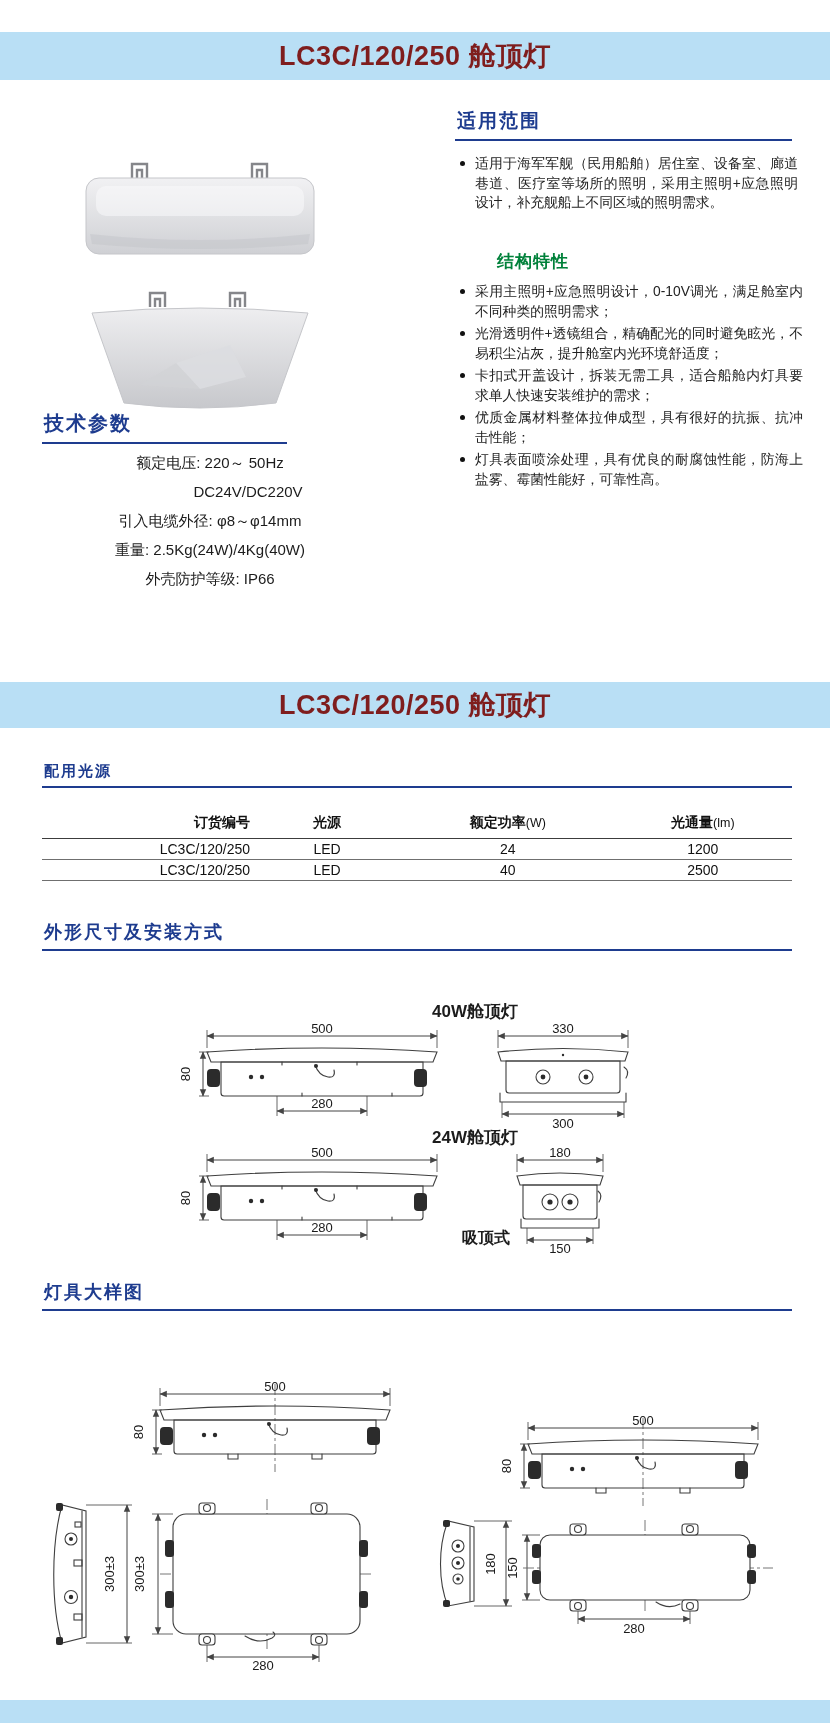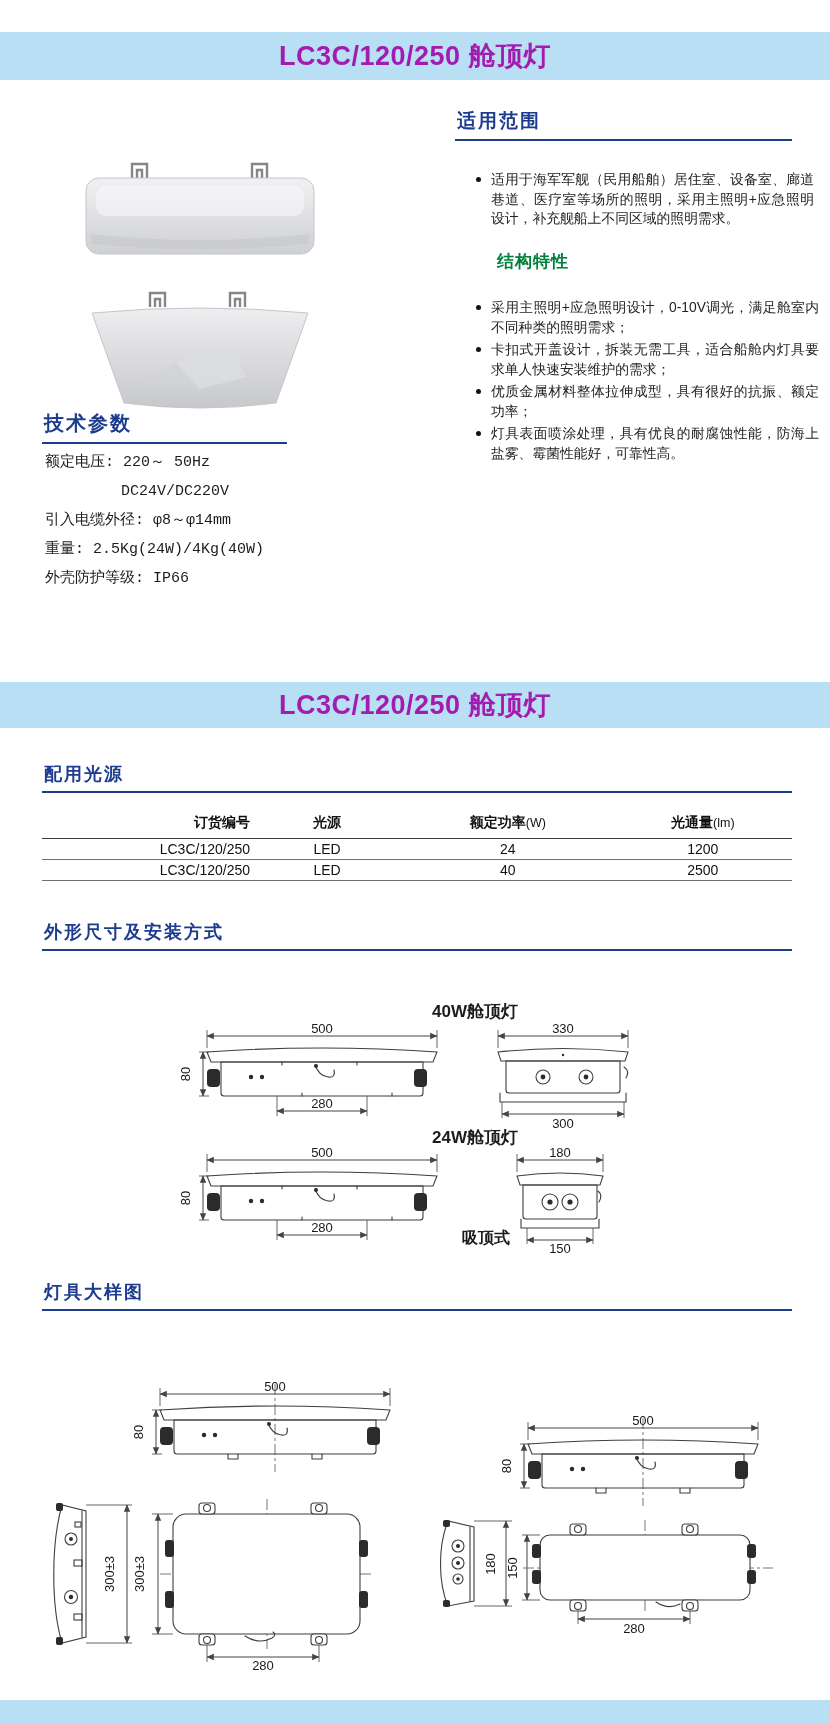--- a/index.html
+++ b/index.html
@@ -3,32 +3,32 @@
 <meta charset="utf-8">
 <style>
   html,body{margin:0;padding:0;background:#fff;}
   body{font-family:"Liberation Sans","DejaVu Sans",sans-serif;}
   .page{position:relative;width:830px;height:1723px;background:#fff;overflow:hidden;}
 
   .bar{position:absolute;left:0;width:830px;background:#b9dff5;}
   .bar.t1{top:32px;height:48px;}
   .bar.t2{top:682px;height:46px;}
   .bar.t3{top:1700px;height:23px;}
-  .bar .bt{display:block;text-align:center;font-weight:bold;color:#a21caf;font-size:27px;line-height:48px;letter-spacing:.5px;}
+  .bar .bt{display:block;text-align:center;font-weight:bold;color:#7f1d1d;font-size:27px;line-height:48px;letter-spacing:.5px;}
   .bar.t2 .bt{line-height:46px;}
 
   .shead{position:absolute;font-weight:bold;color:#1e3c8f;border-bottom:2.5px solid #1e3c8f;padding:0 0 5px 2px;font-size:19px;letter-spacing:2px;}
   .ghead{position:absolute;font-weight:bold;color:#00813a;font-size:17px;letter-spacing:1px;}
 
-  .blist{list-style:none;margin:16px;padding:0;position:absolute;}
+  .blist{list-style:none;margin:0;padding:0;position:absolute;}
   .blist li{position:relative;padding-left:17px;margin-bottom:3px;font-size:13.8px;line-height:19.5px;color:#222;text-align:justify;}
   .blist li::before{content:"";position:absolute;left:2px;top:7px;width:5px;height:5px;border-radius:50%;background:#111;}
 
   .tp{position:absolute;left:45px;top:448px;width:330px;}
-  .tp-line{font-family:Liberation Mono, monospace;font-size:15px;line-height:29px;color:#1c1c1c;white-space:pre;}
+  .tp-line{font-family:Liberation Sans, sans-serif;font-size:15px;line-height:29px;color:#1c1c1c;white-space:pre;text-align:center;}
   .tp-line.indent{padding-left:76px;}
 
   table.ls{position:absolute;left:42px;top:810px;width:750px;border-collapse:collapse;font-size:14px;color:#111;}
   table.ls th{font-weight:bold;border-bottom:1.5px solid #3c3c3c;padding:4px 2px 6px;text-align:center;}
   table.ls td{border-bottom:1px solid #6f6f6f;padding:2px 2px;text-align:center;}
   table.ls th:first-child,table.ls td:first-child{text-align:right;padding-left:28px;width:28%;}
   table.ls th:nth-child(2),table.ls td:nth-child(2){width:20%;}
   table.ls .unit{font-weight:normal;font-size:12.5px;}
 
   .dlabel{position:absolute;font-size:17px;font-weight:600;color:#1c1c1c;text-align:center;}
@@ -90,41 +90,42 @@
   </div>
   <ul class="blist" style="left:458px;top:154px;width:340px;">
     <li>适用于海军军舰（民用船舶）居住室、设备室、廊道巷道、医疗室等场所的照明，采用主照明+应急照明设计，补充舰船上不同区域的照明需求。</li>
   </ul>
 
   <div class="ghead" style="left:497px;top:250px;">
     <span>结构特性</span>
   </div>
   <ul class="blist" style="left:458px;top:282px;width:345px;">
     <li>采用主照明+应急照明设计，0-10V调光，满足舱室内不同种类的照明需求；</li>
+    <li>光滑透明件+透镜组合，精确配光的同时避免眩光，不易积尘沾灰，提升舱室内光环境舒适度；</li>
     <li>卡扣式开盖设计，拆装无需工具，适合船舱内灯具要求单人快速安装维护的需求；</li>
-    <li>优质金属材料整体拉伸成型，具有很好的抗振、额定功率；</li>
+    <li>优质金属材料整体拉伸成型，具有很好的抗振、抗冲击性能；</li>
     <li>灯具表面喷涂处理，具有优良的耐腐蚀性能，防海上盐雾、霉菌性能好，可靠性高。</li>
   </ul>
 
   <div class="shead" style="left:42px;top:410px;width:243px;font-size:20px;">
     <span>技术参数</span>
   </div>
   <div class="tp">
     <div class="tp-line">额定电压: 220～ 50Hz</div>
     <div class="tp-line indent">DC24V/DC220V</div>
     <div class="tp-line">引入电缆外径: φ8～φ14mm</div>
     <div class="tp-line">重量: 2.5Kg(24W)/4Kg(40W)</div>
     <div class="tp-line">外壳防护等级: IP66</div>
   </div>
 
   <div class="bar t2">
     <span class="bt">LC3C/120/250 舱顶灯</span>
   </div>
 
-  <div class="shead" style="left:42px;top:762px;width:748px;font-size:18px;">
+  <div class="shead" style="left:42px;top:762px;width:748px;font-size:15px;">
     <span>配用光源</span>
   </div>
   <table class="ls">
     <thead>
       <tr>
         <th><span>订货编号</span><span class="unit"></span></th>
         <th><span>光源</span><span class="unit"></span></th>
         <th><span>额定功率</span><span class="unit">(W)</span></th>
         <th><span>光通量</span><span class="unit">(lm)</span></th>
       </tr>

